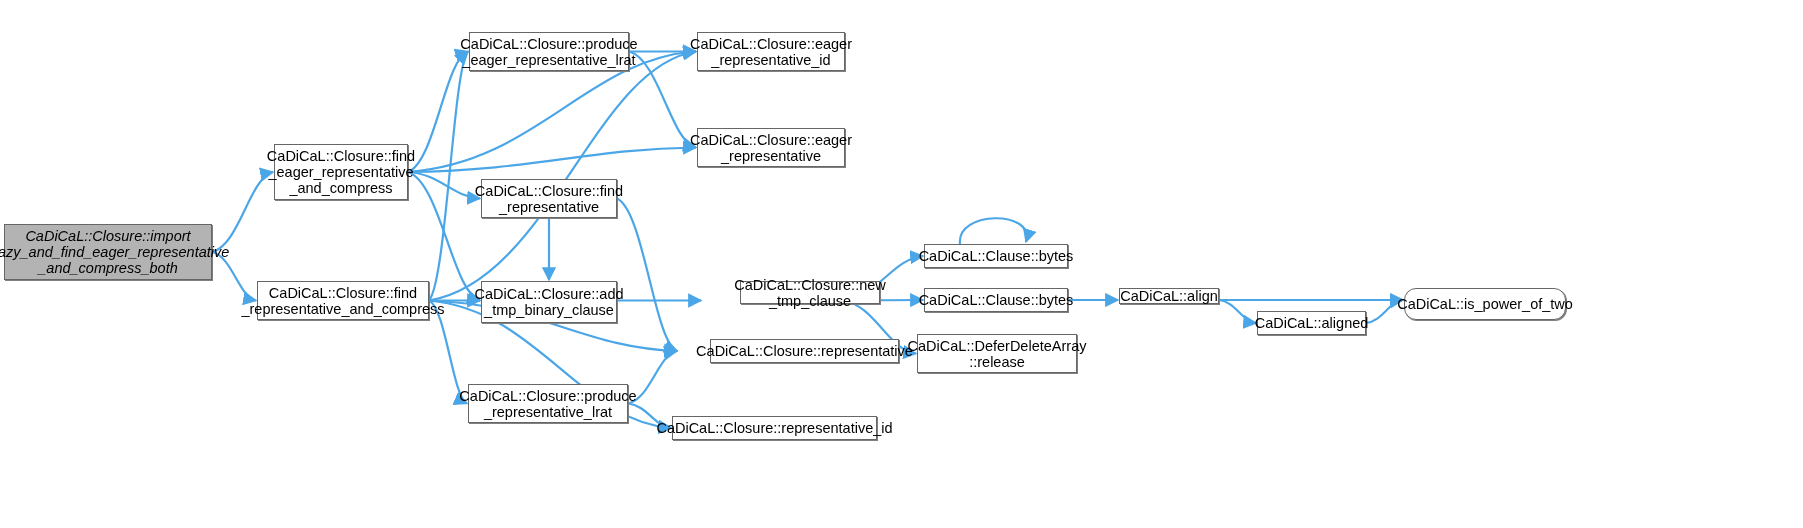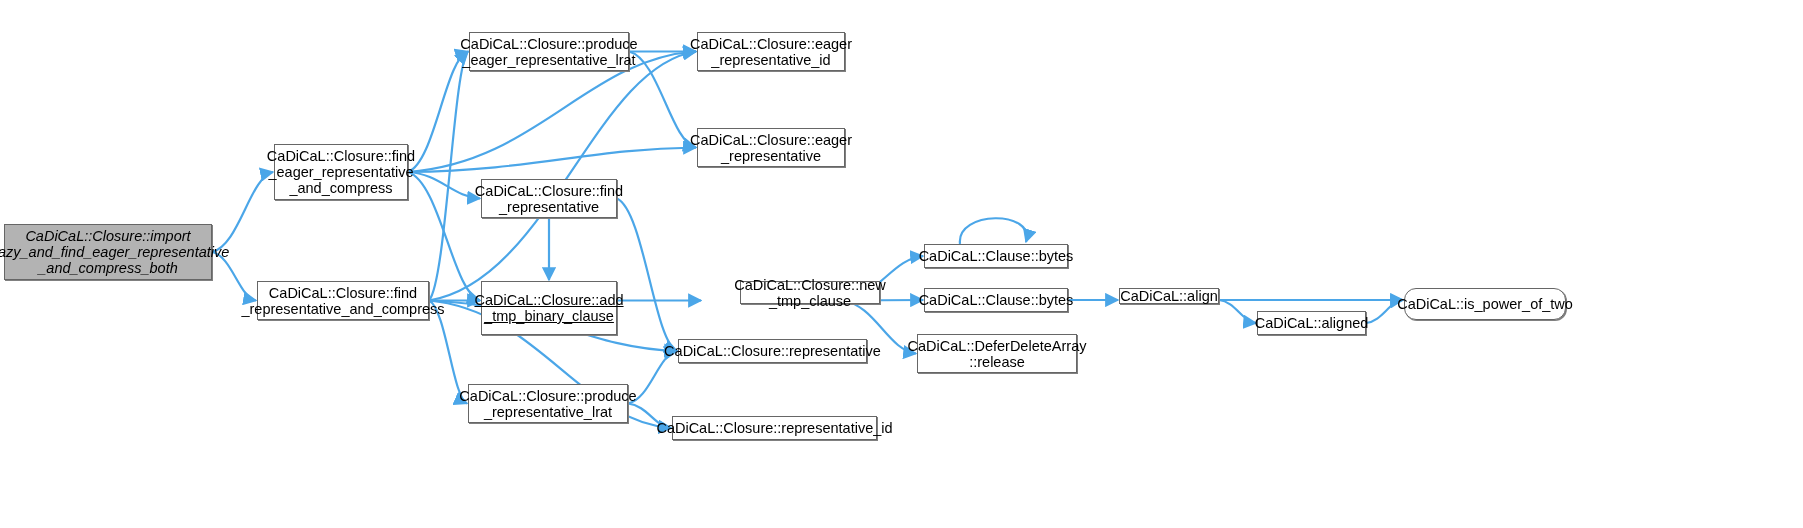--- a/index.html
+++ b/index.html
@@ -98,29 +98,29 @@
       <div class="node" style="left: 257px; top: 281px; width: 172px; height: 39px;">CaDiCaL::Closure::find
 _representative_and_compress</div>
       <div class="node" style="left: 469px; top: 32px; width: 160px; height: 39px;">CaDiCaL::Closure::produce
 _eager_representative_lrat</div>
       <div class="node" style="left: 697px; top: 32px; width: 148px; height: 39px;">CaDiCaL::Closure::eager
 _representative_id</div>
       <div class="node" style="left: 697px; top: 128px; width: 148px; height: 39px;">CaDiCaL::Closure::eager
 _representative</div>
       <div class="node" style="left: 481px; top: 179px; width: 136px; height: 39px;">CaDiCaL::Closure::find
 _representative</div>
-      <div class="node" style="left: 481px; top: 281px; width: 136px; height: 54px; text-decoration: underline;">CaDiCaL::Closure::add
+      <div class="node" style="left: 481px; top: 281px; width: 136px; height: 42px;">CaDiCaL::Closure::add
 _tmp_binary_clause</div>
       <div class="node" style="left: 702px; top: 281px; width: 140px; height: 23px; margin-left: 38px;">CaDiCaL::Closure::new
 _tmp_clause</div>
       <div class="node" style="left: 924px; top: 244px; width: 144px; height: 24px;">CaDiCaL::Clause::bytes</div>
       <div class="node" style="left: 924px; top: 288px; width: 144px; height: 24px;">CaDiCaL::Clause::bytes</div>
       <div class="node" style="left: 917px; top: 334px; width: 160px; height: 39px;">CaDiCaL::DeferDeleteArray
 ::release</div>
       <div class="node" style="left: 1119px; top: 288px; width: 100px; height: 16px;">CaDiCaL::align</div>
       <div class="node" style="left: 1257px; top: 311px; width: 109px; height: 24px;">CaDiCaL::aligned</div>
       <div class="node" style="left: 1404px; top: 288px; width: 162px; height: 32px; border-radius: 12px;">CaDiCaL::is_power_of_two</div>
-      <div class="node" style="left: 678px; top: 339px; width: 189px; height: 24px;">CaDiCaL::Closure::representative</div>
+      <div class="node" style="left: 710px; top: 339px; width: 189px; height: 24px;">CaDiCaL::Closure::representative</div>
       <div class="node" style="left: 468px; top: 384px; width: 160px; height: 39px;">CaDiCaL::Closure::produce
 _representative_lrat</div>
       <div class="node" style="left: 672px; top: 416px; width: 205px; height: 24px;">CaDiCaL::Closure::representative_id</div>
     </div>
 </div>
 
 </body></html>

